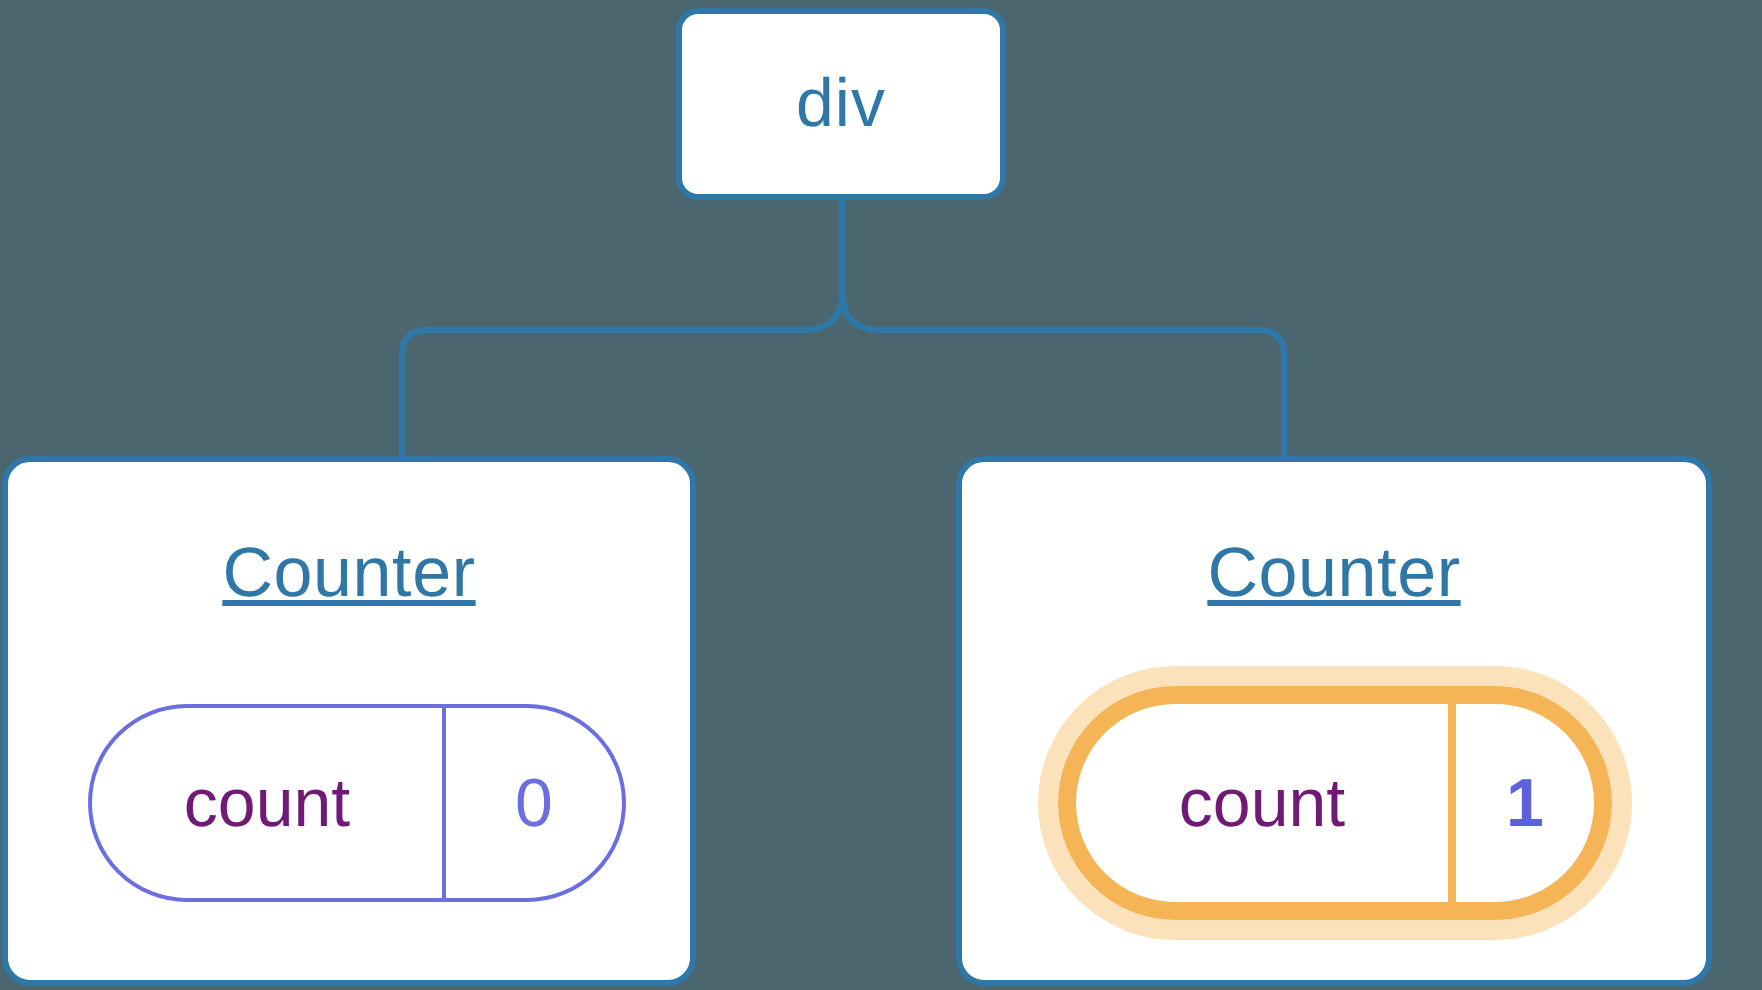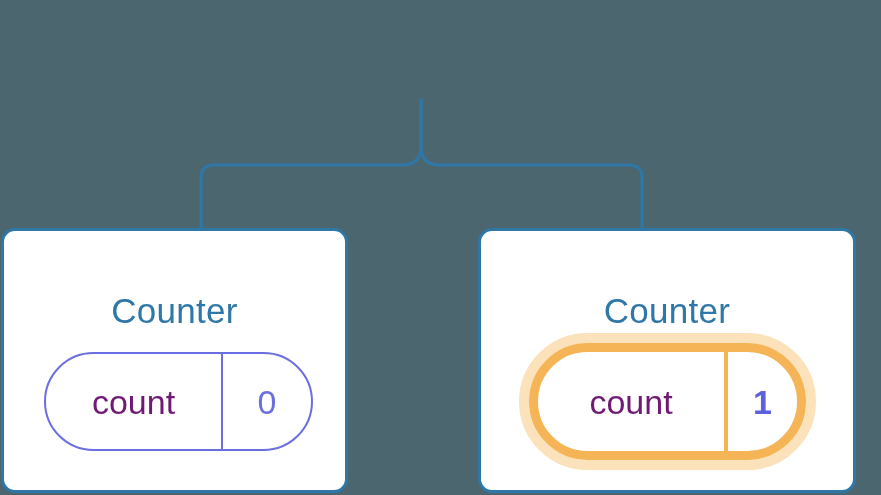--- a/index.html
+++ b/index.html
@@ -60,26 +60,27 @@
     border: 3px solid #2e77a6;
     border-radius: 14px;
   }
   .card-left  { left: 1px;   top: 228px; width: 347px; height: 265px; }
   .card-right { left: 478px; top: 228px; width: 378px; height: 265px; }
 
   .card-title {
     position: absolute;
     left: 0;
     right: 0;
-    top: 62px;
+    top: 38px;
     text-align: center;
     font-size: 35px;
     color: #2e77a6;
     line-height: 1;
     letter-spacing: 0.3px;
+    text-decoration: underline;
   }
 
   
   .pill {
     position: absolute;
     box-sizing: border-box;
     display: flex;
     align-items: stretch;
   }
   .pill-plain {
@@ -175,20 +176,23 @@
 
       <path d="M 421 100 L 421 146 Q 421 165 402 165"></path>
       <path d="M 421 100 L 421 146 Q 421 165 440 165"></path>
 
       <path d="M 402 165 L 214 165 Q 201 165 201 178 L 201 228"></path>
 
       <path d="M 440 165 L 629 165 Q 642 165 642 178 L 642 228"></path>
     </g>
   </svg>
 
+  <div class="root-node">
+    <span class="root-label">div</span>
+  </div>
 
   <div class="card card-left">
     <div class="card-title">Counter</div>
 
     <div class="pill pill-plain" style="left:40px; top:121px;">
       <div class="pill-key">
         <span class="pill-key-text">count</span>
       </div>
       <div class="pill-val">
         <span class="pill-val-text">0</span>

